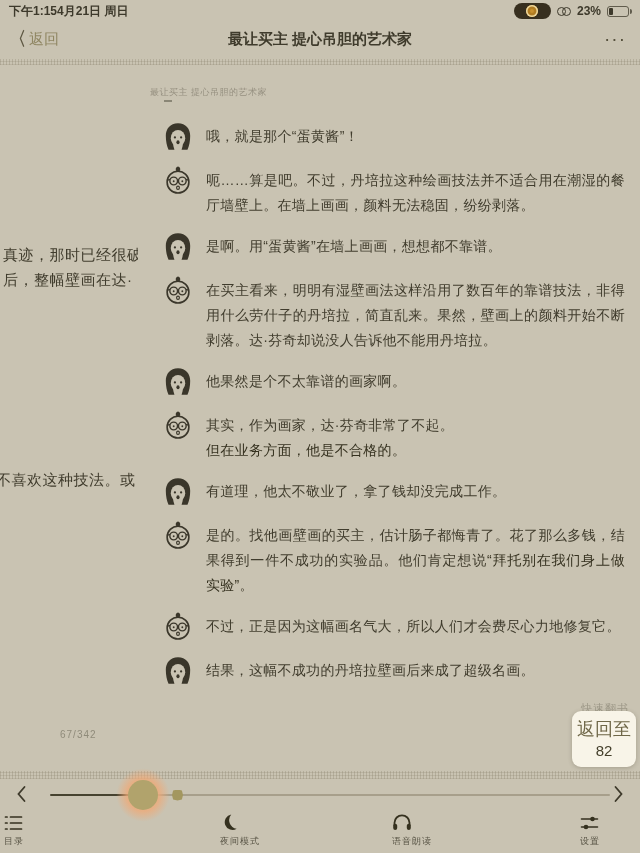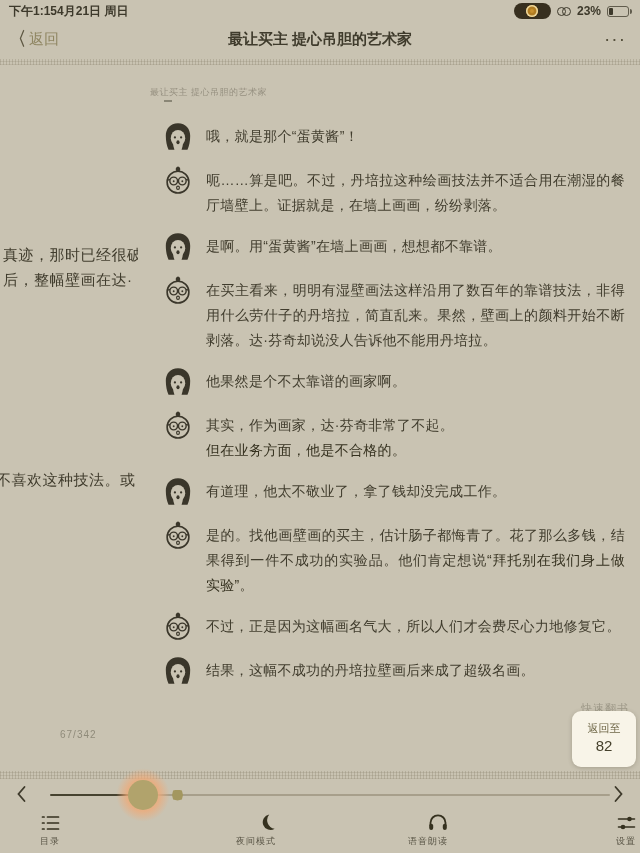--- a/index.html
+++ b/index.html
@@ -48,39 +48,39 @@
   .avatar{flex:0 0 30px;width:30px;height:30px}
   .avatar svg{display:block}
   .texts{width:432px;font-size:14px;line-height:25px;color:#403c2d;letter-spacing:.3px;margin-top:2px;text-align:justify}
   .texts p{margin:0}
   .texts .b{font-weight:400;color:#35311f}
 
   
   .page-num{position:absolute;left:60px;top:729px;font-size:10px;color:rgba(63,59,44,.42);letter-spacing:1px}
   .flip-hint{position:absolute;right:11px;top:701px;font-size:11px;color:rgba(63,59,44,.32);letter-spacing:1px}
   .back-to{position:absolute;right:4px;top:711px;width:64px;height:56px;background:#f8f4e8;border-radius:9px;box-shadow:0 1px 4px rgba(60,50,30,.25);display:flex;flex-direction:column;align-items:center;justify-content:center;line-height:1.35}
-  .back-to .lab{font-size:11px;color:#6f6748}
+  .back-to .lab{font-size:18px;color:#6f6748}
   .back-to .pg{font-size:15px;color:#45402c}
 
   
   .slider{position:absolute;left:0;right:0;top:782px;height:26px}
   .arrow{position:absolute;top:1px;width:20px;height:22px;color:#3e3a2b}
   .arrow svg{display:block}
   .arrow.left{left:12px}
   .arrow.right{right:12px}
   .track{position:absolute;top:12px;height:2px;border-radius:1px}
   .track.dark{left:50px;width:95px;background:#46422f}
   .track.light{left:150px;right:30px;background:rgba(138,130,107,.55)}
   .glow{position:absolute;left:116px;top:-14px;width:54px;height:54px;border-radius:50%;background:radial-gradient(circle, rgba(238,170,120,.78) 0 42%, rgba(238,170,120,0) 70%)}
   .thumb{position:absolute;left:128px;top:-2px;width:30px;height:30px;border-radius:50%;background:#b1a36c}
   .marker{position:absolute;left:172px;top:7.5px;width:11px;height:11px;background:#a3975f;clip-path:polygon(50% 0,90% 10%,100% 50%,90% 90%,50% 100%,10% 90%,0 50%,10% 10%)}
 
   
   .toolbar{position:absolute;left:0;right:0;bottom:0;height:46px}
-  .tb-item{position:absolute;bottom:5px;width:56px;display:flex;flex-direction:column;align-items:flex-end;gap:4px}
+  .tb-item{position:absolute;bottom:5px;width:56px;display:flex;flex-direction:column;align-items:flex-start;gap:4px}
   .tb-item svg{display:block}
   .tb-label{font-size:9px;color:rgba(56,52,38,.78);letter-spacing:1px;white-space:nowrap}
   .tb-0{left:4px}.tb-1{left:220px}.tb-2{left:392px}.tb-3{right:4px}
 </style>
 </head>
 <body>
 
 <div class="screen">
 
   <div class="status-bar">
@@ -146,21 +146,21 @@
     <circle cx="11.4" cy="16" r="4.1" fill="none" stroke="#3a362a" stroke-width="1.5"></circle>
     <circle cx="20.6" cy="16" r="4.1" fill="none" stroke="#3a362a" stroke-width="1.5"></circle>
     <path d="M15.5 15.6h1" stroke="#3a362a" stroke-width="1.4"></path>
     <path d="M4.6 15.2l2.8-1M27.4 15.2l-2.8-1" stroke="#3a362a" stroke-width="1.4"></path>
     <circle cx="11.4" cy="16.2" r="1" fill="#3a362a"></circle>
     <circle cx="20.6" cy="16.2" r="1" fill="#3a362a"></circle>
     <ellipse cx="16" cy="23.2" rx="1.5" ry="1.8" fill="none" stroke="#3a362a" stroke-width="1.2"></ellipse>
   </svg>
 </span>
         <div class="texts">
-          <p><span>呃……算是吧。不过，丹培拉这种绘画技法并不适合用在潮湿的餐厅墙壁上。证据就是，在墙上画画，纷纷剥落。</span></p>
+          <p><span>呃……算是吧。不过，丹培拉这种绘画技法并不适合用在潮湿的餐厅墙壁上。在墙上画画，颜料无法稳固，纷纷剥落。</span></p>
         </div>
       </div>
       <div class="msg">
         <span class="avatar">
   <svg viewBox="0 0 32 32" width="30" height="30" xmlns="http://www.w3.org/2000/svg">
     <path fill="#3a362a" d="M16 1.2C7.6 1.2 3 7.2 3 14.6c0 5.6 1.1 11.2 2.9 15h6.3c-1-2.7-1.5-5.4-1.6-8.2h10.8c-.1 2.8-.6 5.5-1.6 8.2h6.3C27.9 25.8 29 20.2 29 14.6 29 7.2 24.4 1.2 16 1.2z"></path>
     <ellipse cx="16" cy="17.2" rx="7.7" ry="8.8" fill="#c9c3b2"></ellipse>
     <circle cx="12.7" cy="16.4" r="1.2" fill="#3a362a"></circle>
     <circle cx="19.3" cy="16.4" r="1.2" fill="#3a362a"></circle>
     <ellipse cx="16" cy="21.6" rx="1.7" ry="2.1" fill="#3a362a"></ellipse>

